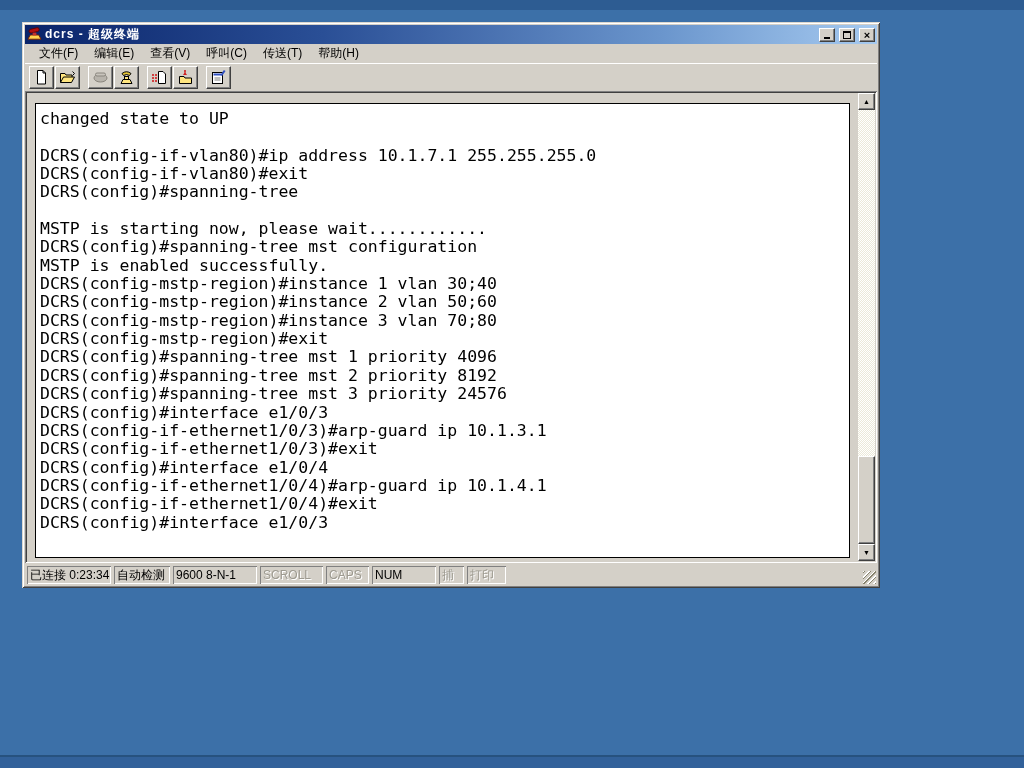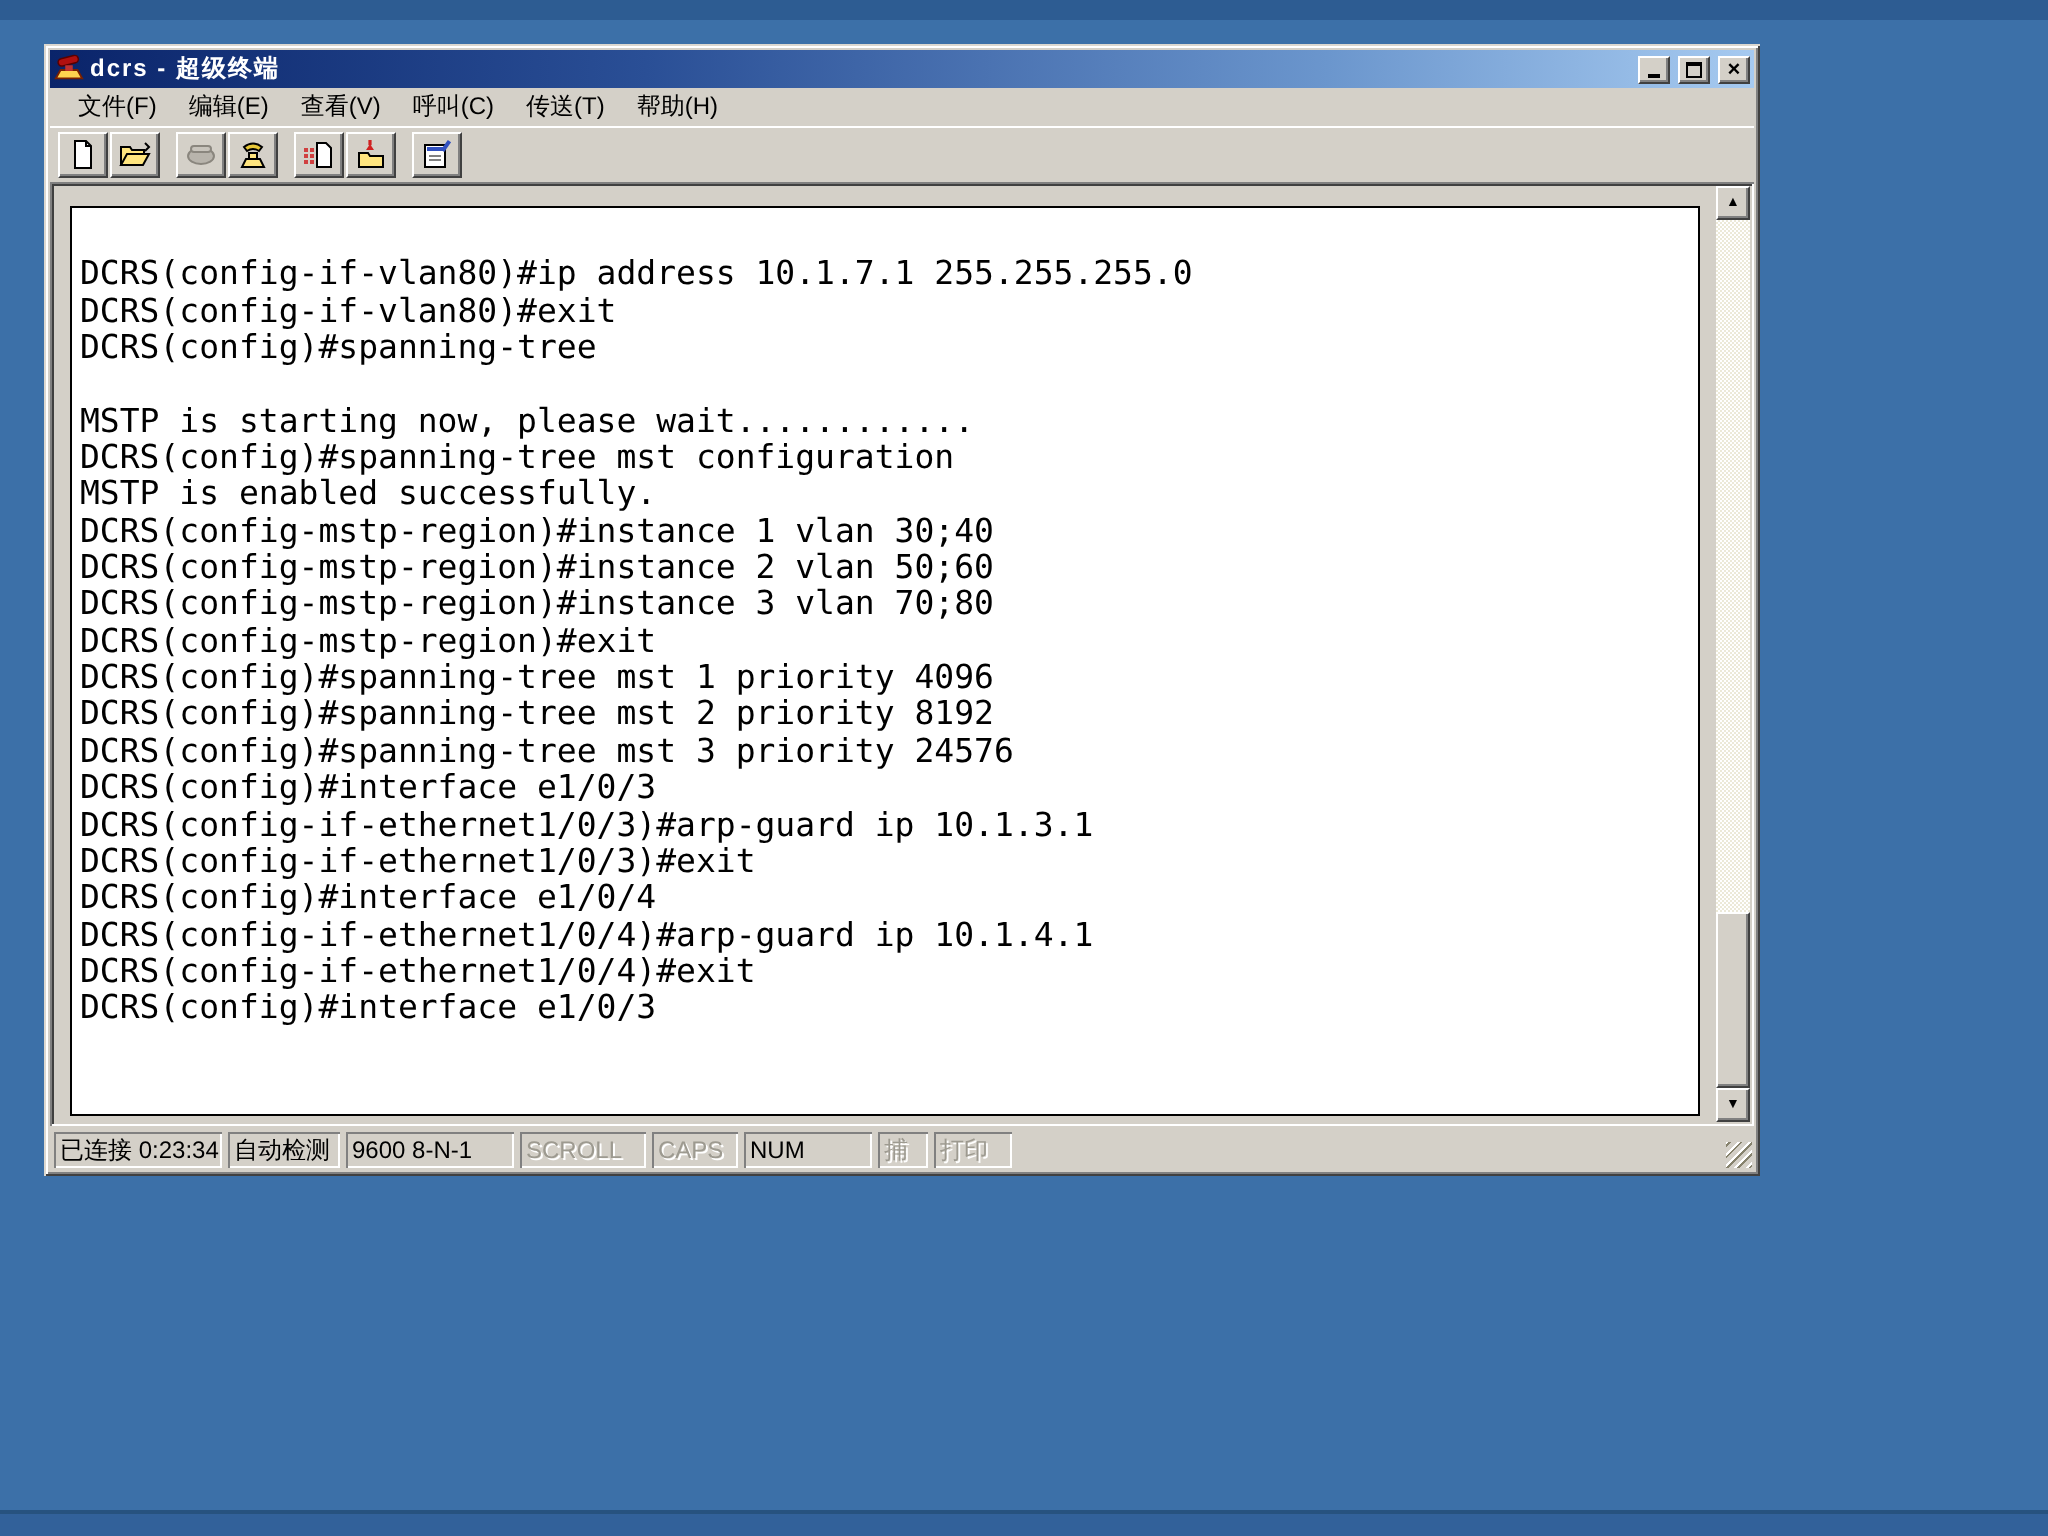--- a/index.html
+++ b/index.html
@@ -190,20 +190,21 @@
           <rect x="2.5" y="3.5" width="10" height="11" fill="#fff" stroke="#000"></rect>
           <rect x="3.5" y="4.5" width="8" height="2" fill="#3050c0"></rect>
           <path d="M4.5 9 h6 M4.5 11 h6" stroke="#808080"></path>
           <rect x="12" y="1" width="2" height="6" fill="#3050c0" transform="rotate(35 13 4)"></rect>
         </svg>
       </div>
     </div>
 
     <div class="client">
       <div class="term-box">
+        <div class="term-line">changed state to UP</div>
         <div class="term-line"></div>
         <div class="term-line">DCRS(config-if-vlan80)#ip address 10.1.7.1 255.255.255.0</div>
         <div class="term-line">DCRS(config-if-vlan80)#exit</div>
         <div class="term-line">DCRS(config)#spanning-tree</div>
         <div class="term-line"></div>
         <div class="term-line">MSTP is starting now, please wait............</div>
         <div class="term-line">DCRS(config)#spanning-tree mst configuration</div>
         <div class="term-line">MSTP is enabled successfully.</div>
         <div class="term-line">DCRS(config-mstp-region)#instance 1 vlan 30;40</div>
         <div class="term-line">DCRS(config-mstp-region)#instance 2 vlan 50;60</div>

